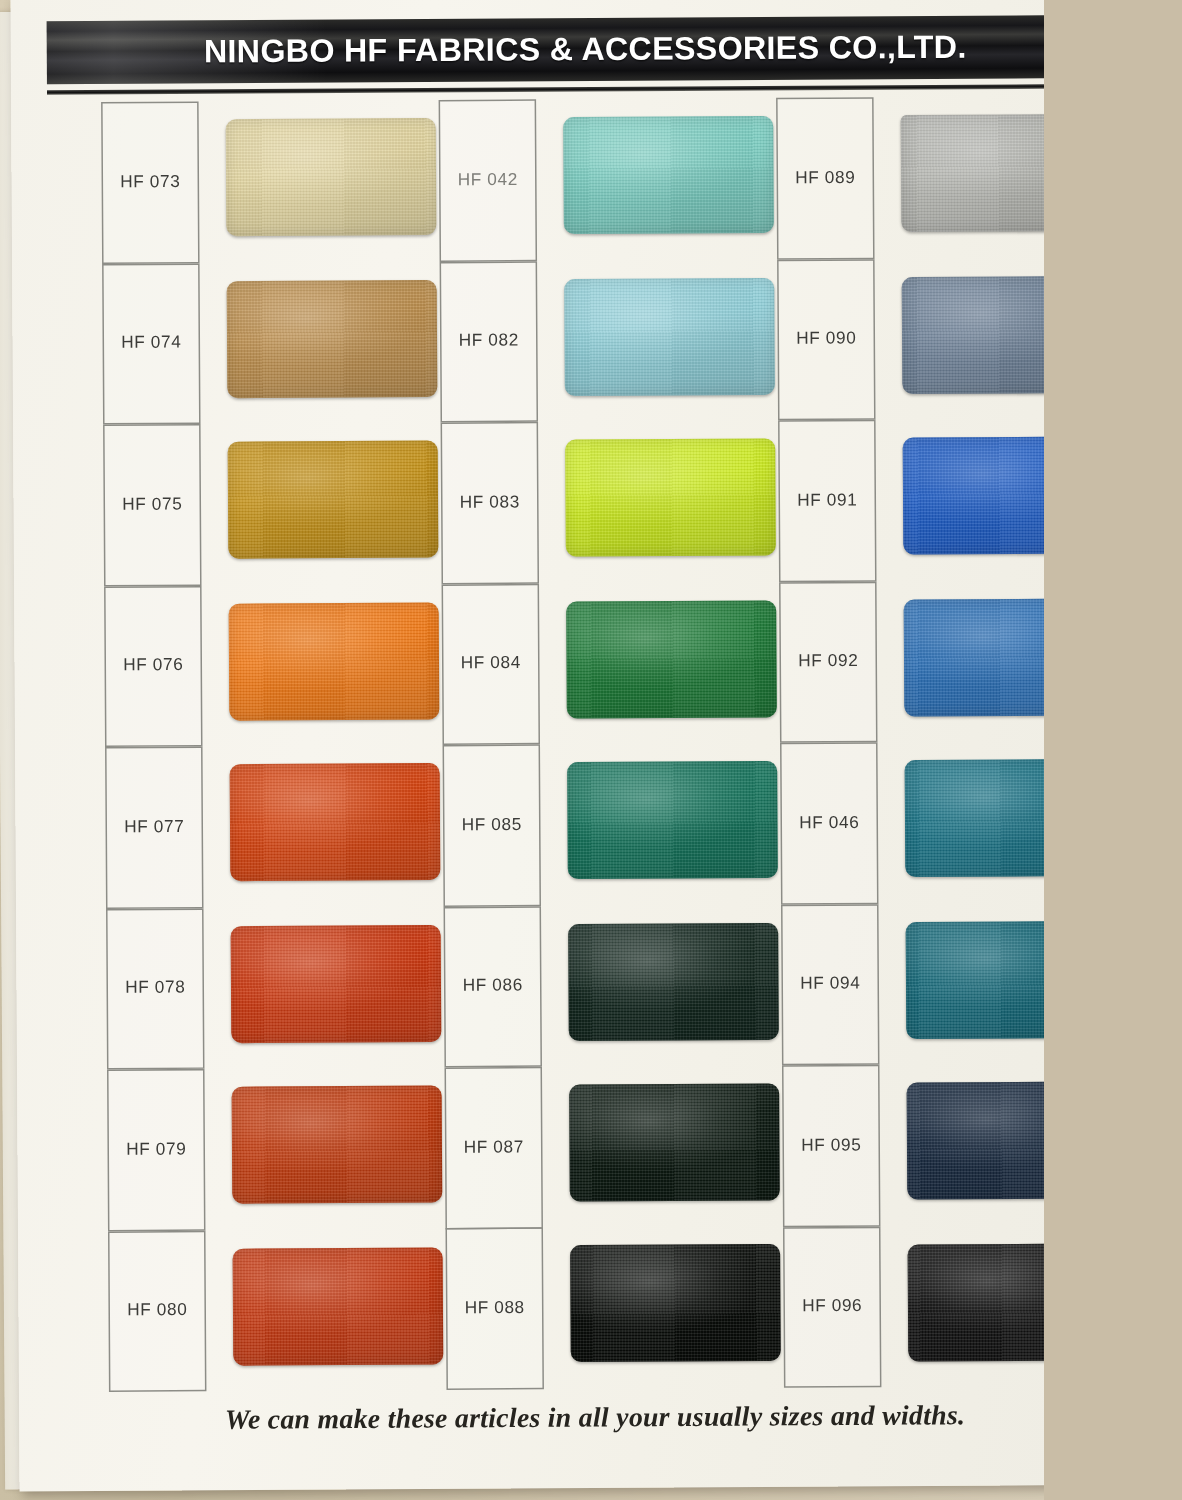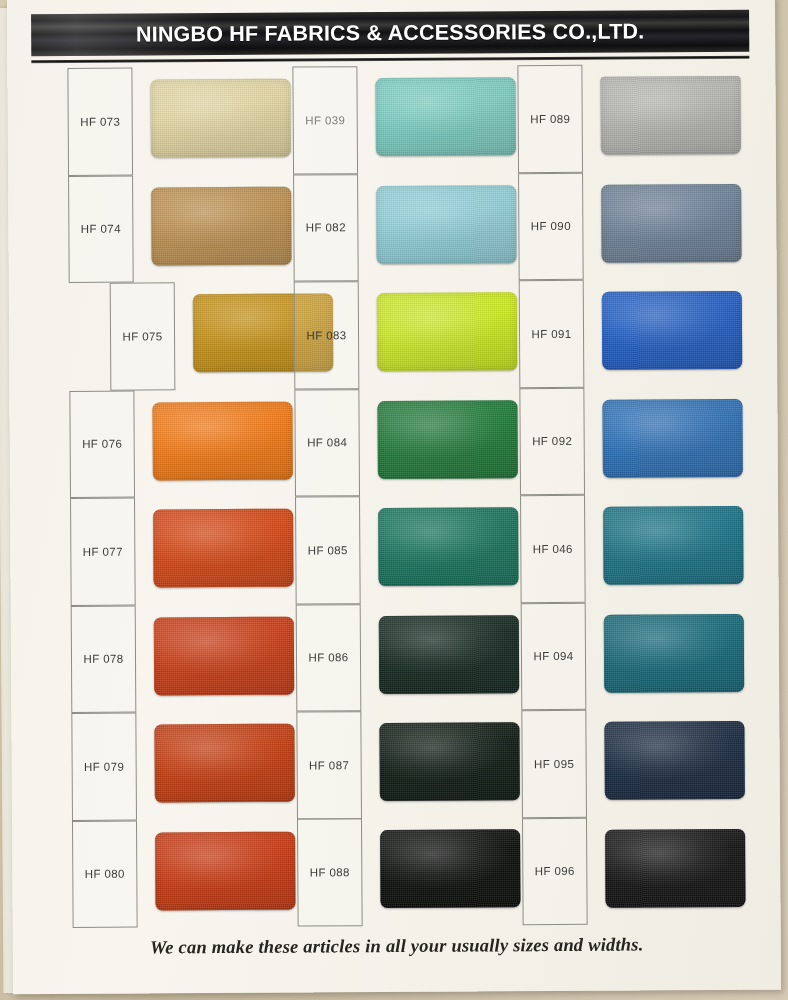--- a/index.html
+++ b/index.html
@@ -10,21 +10,21 @@
   body {
     width: 788px;
     height: 1000px;
     overflow: hidden;
     font-family: "Liberation Sans", sans-serif;
   }
 
   
   #photo {
     position: relative;
-    width: 788px;
+    width: 696px;
     height: 1000px;
     background:
       linear-gradient(105deg, #d8cdb4 0%, #cdc2a8 18%, #c6bb9f 40%, #cfc4ab 70%, #d6ccb6 100%);
     overflow: hidden;
   }
 
   
   #card {
     position: absolute;
     left: 10px;
@@ -212,21 +212,21 @@
               <span class="label-text">HF  073</span>
             </div>
             <div class="swatch" style="background: rgb(227, 214, 162);"></div>
           </div>
           <div class="row" style="top: 107.5px;">
             <div class="label-box">
               <span class="label-text">HF  074</span>
             </div>
             <div class="swatch" style="background: rgb(189, 144, 80);"></div>
           </div>
-          <div class="row" style="top: 215px; margin-left: 41px;">
+          <div class="row" style="top: 215px;">
             <div class="label-box">
               <span class="label-text">HF  075</span>
             </div>
             <div class="swatch" style="background: rgb(196, 146, 26);"></div>
           </div>
           <div class="row" style="top: 322.5px;">
             <div class="label-box">
               <span class="label-text">HF  076</span>
             </div>
             <div class="swatch" style="background: rgb(240, 122, 24);"></div>
@@ -252,21 +252,21 @@
           <div class="row" style="top: 752.5px;">
             <div class="label-box">
               <span class="label-text">HF  080</span>
             </div>
             <div class="swatch" style="background: rgb(197, 58, 19);"></div>
           </div>
         </div>
         <div class="column col-1">
           <div class="row" style="top: 0px;">
             <div class="label-box faded">
-              <span class="label-text">HF  039</span>
+              <span class="label-text">HF  042</span>
             </div>
             <div class="swatch" style="background: rgb(123, 204, 192);"></div>
           </div>
           <div class="row" style="top: 107.5px;">
             <div class="label-box">
               <span class="label-text">HF  082</span>
             </div>
             <div class="swatch" style="background: rgb(144, 206, 215);"></div>
           </div>
           <div class="row" style="top: 215px;">

